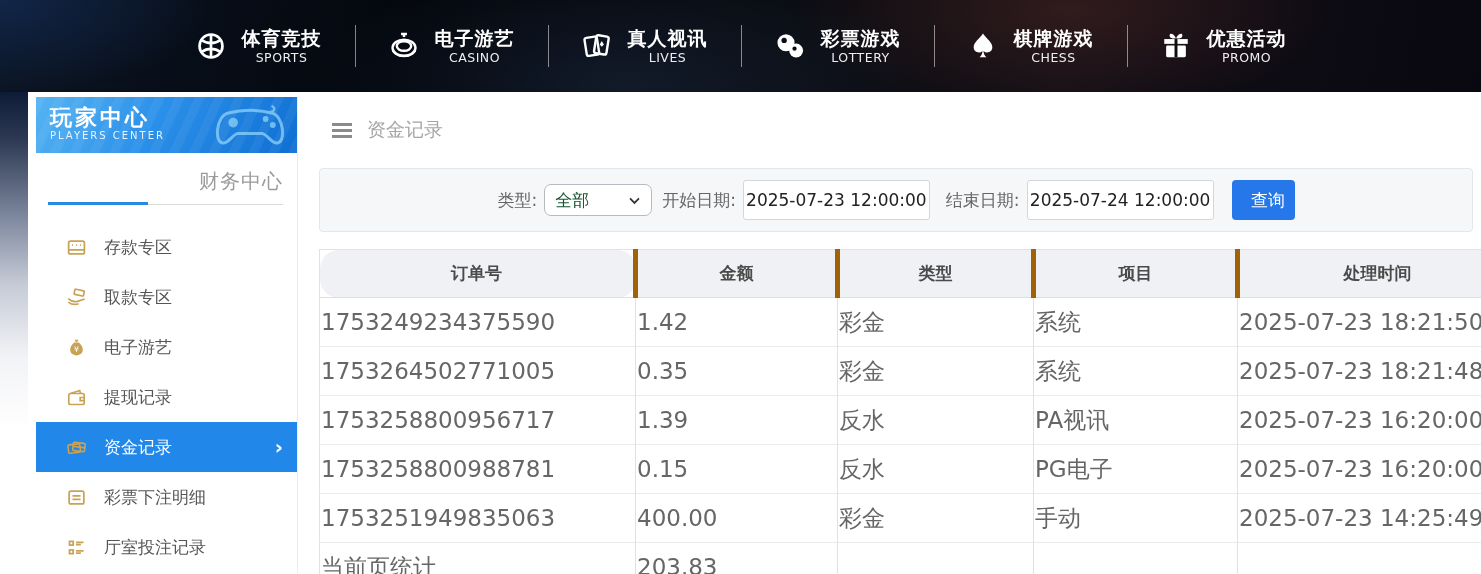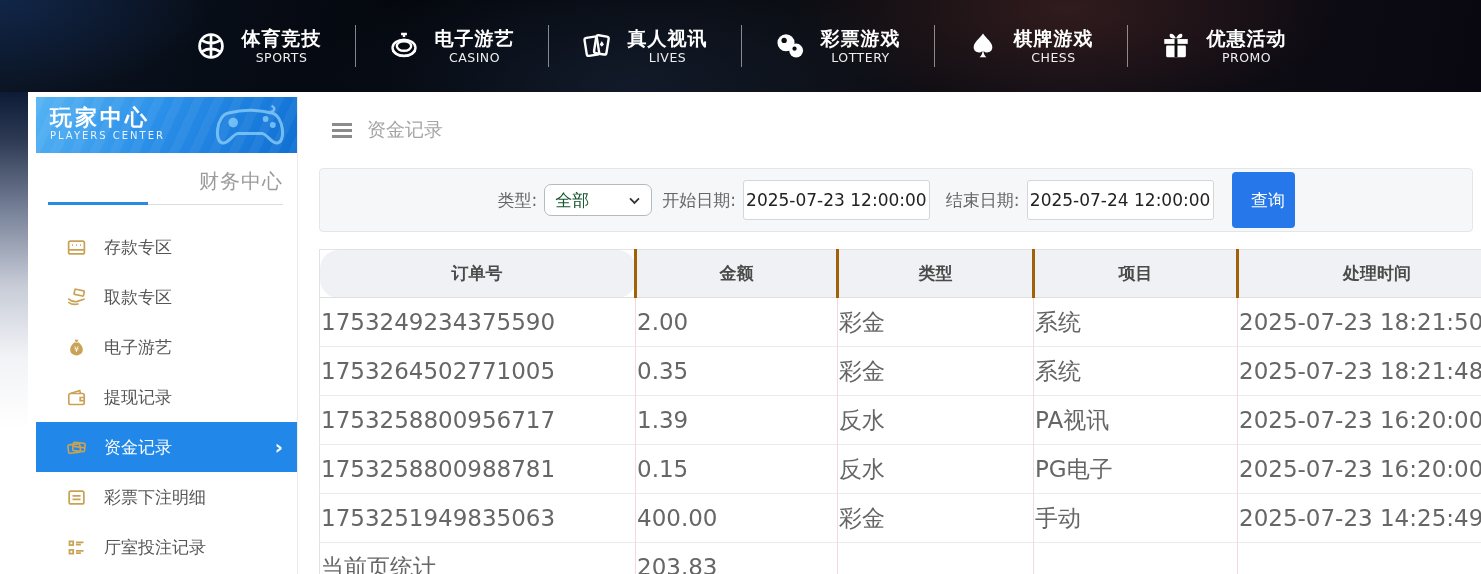--- a/index.html
+++ b/index.html
@@ -73,31 +73,31 @@
     display:flex; align-items:center; justify-content:space-between; padding:0 10px;
     color:#14532d; cursor:pointer; margin-right:10px;
   }
   .sel svg { width:13px; height:13px; color:#333; }
   .date-input {
     width:187px; height:40px; border:1px solid #d3d6db; border-radius:3px; background:#fff;
     text-align:center; font-size:17px; color:#222; margin-right:16px;
     font-family:"DejaVu Sans","Liberation Sans",sans-serif;
   }
   .search-btn {
-    width:63px; height:56px; background:var(--button); border:none; border-radius:4px;
+    width:63px; height:40px; background:var(--button); border:none; border-radius:4px;
     color:#fff; font-size:17px; cursor:pointer; margin-left:2px;
     font-family:"DejaVu Sans","Liberation Sans",sans-serif;
     padding-left:16px;
   }
   
   .table-wrap { margin-top:17px; overflow:hidden; }
   table { border-collapse:collapse; table-layout:fixed; width:1196px; background:#fff; border:1px solid #e2e2e2; }
   th {
     height:48px; background:#f0f1f4; color:#4a4a4a; font-size:17px; font-weight:bold;
-    border-left:3px solid #a16207; border-bottom:1px solid #dfdfdf; text-align:center;
+    border-left:5px solid #a16207; border-bottom:1px solid #dfdfdf; text-align:center;
   }
   td {
     height:49px; color:#666; font-size:23px; text-align:left;
     border-left:1px solid #f2dada; border-top:1px solid #ebebeb;
   }
   th:first-child, td:first-child { border-left:none;border-radius:19px; }
 </style>
 </head>
 <body>
 
@@ -331,21 +331,21 @@
               <th>订单号</th>
               <th>金额</th>
               <th>类型</th>
               <th>项目</th>
               <th>处理时间</th>
             </tr>
           </thead>
         <tbody id="tbody-mount">
             <tr>
               <td>1753249234375590</td>
-              <td>2.00</td>
+              <td>1.42</td>
               <td>彩金</td>
               <td>系统</td>
               <td>2025-07-23 18:21:50</td>
             </tr>
             <tr>
               <td>1753264502771005</td>
               <td>0.35</td>
               <td>彩金</td>
               <td>系统</td>
               <td>2025-07-23 18:21:48</td>

